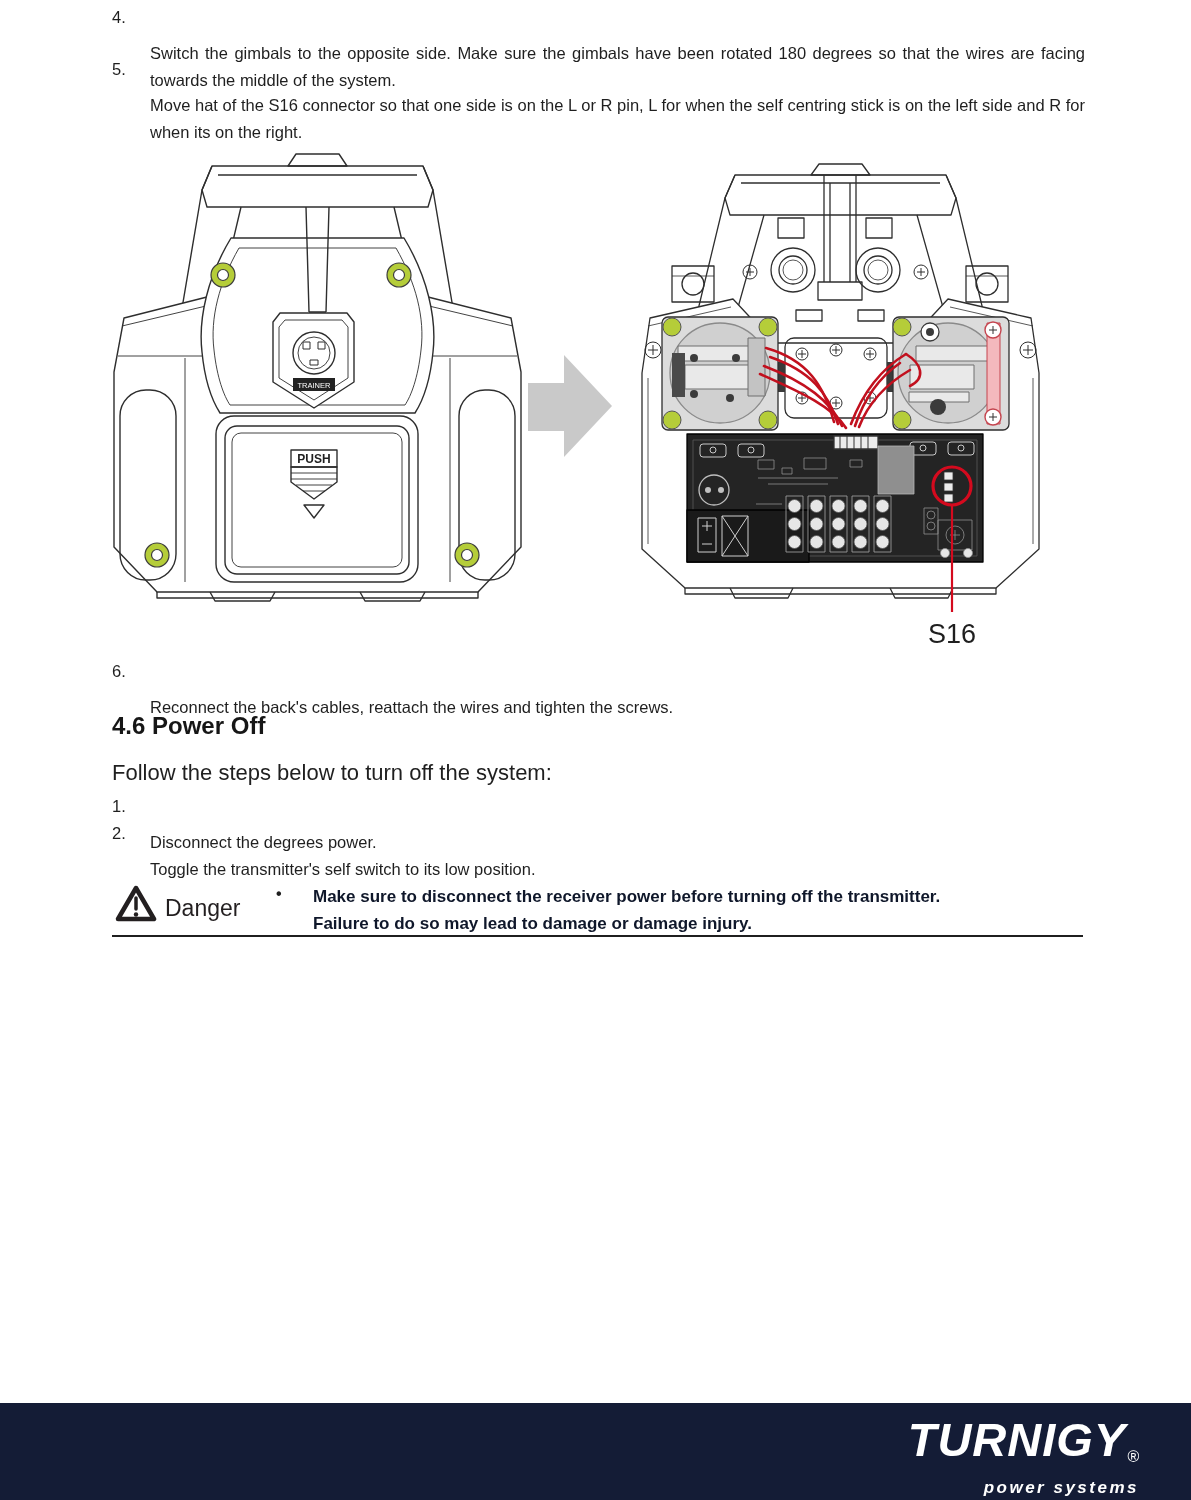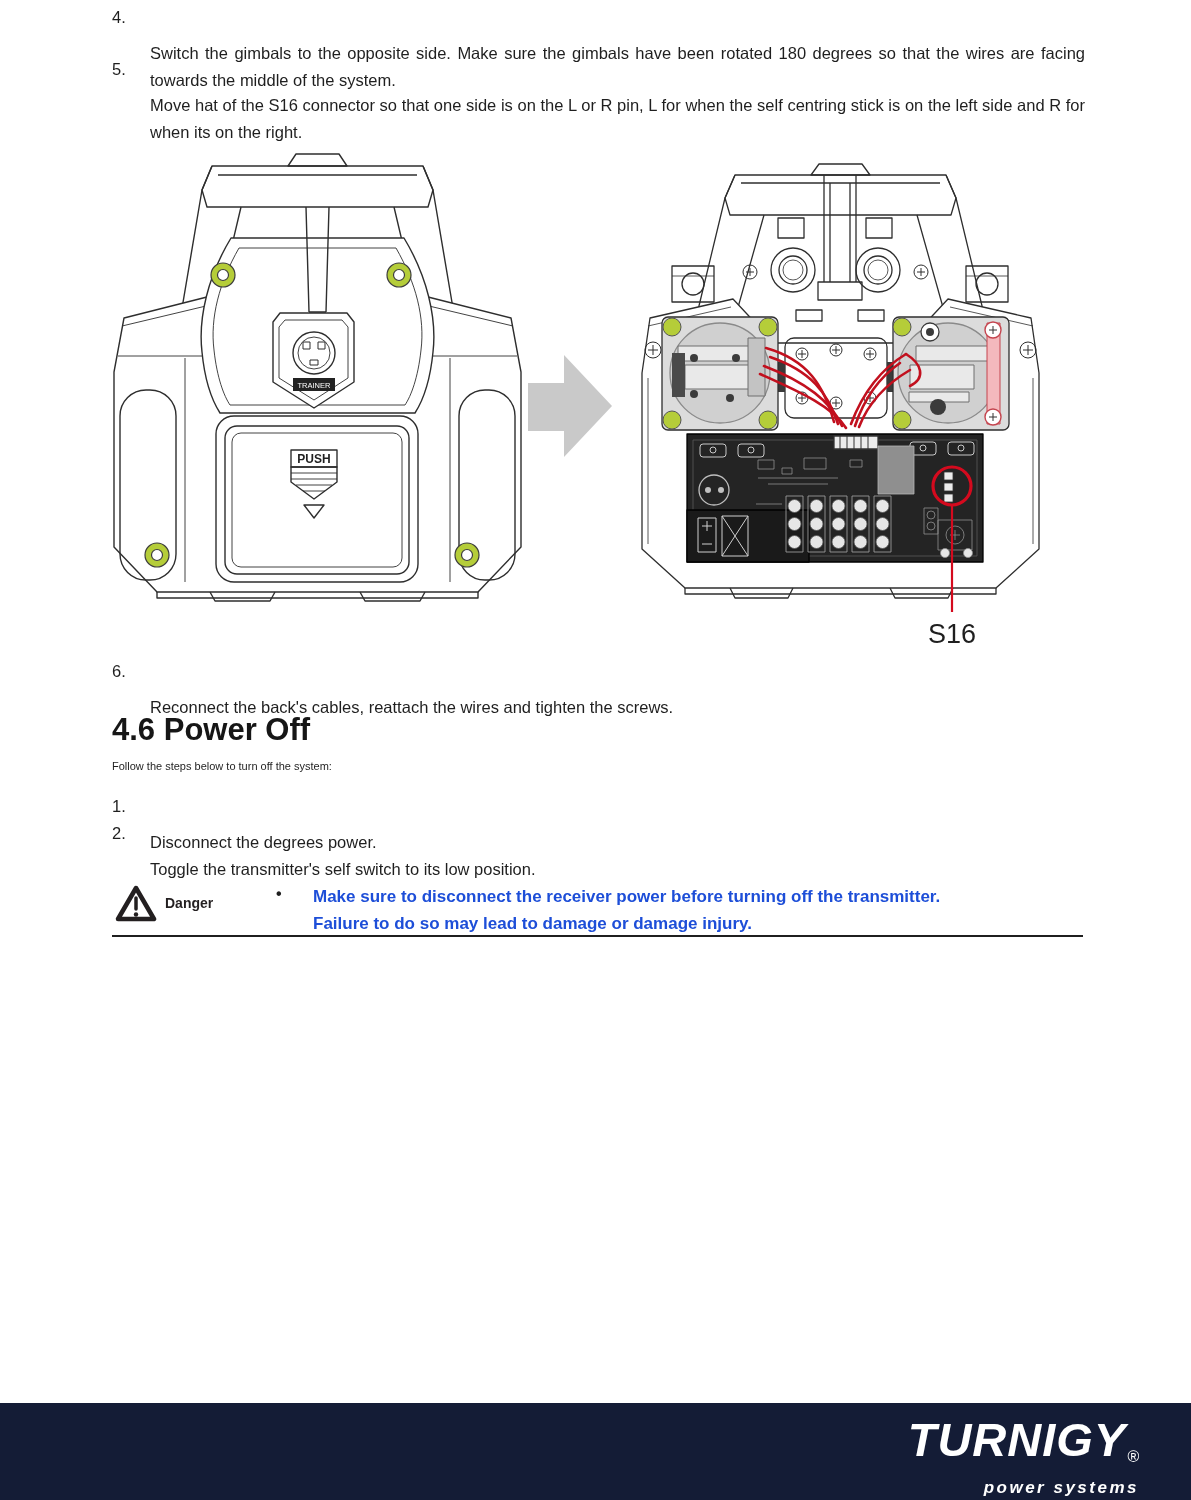--- a/index.html
+++ b/index.html
@@ -10,31 +10,31 @@
   }
   .num-item{position:absolute;left:112px;width:973px;display:flex;font-size:16.5px;line-height:26.5px;}
   .num-item .num{flex:0 0 38px;}
   .num-item .txt{flex:1;margin-top:36px;}
   .justify .txt{text-align:justify;}
   #step4{top:4px;}
   #step5{top:56px;}
   #step6{top:658px;}
   #pstep1{top:793px;}
   #pstep2{top:820px;}
-  #section-heading{position:absolute;left:112px;top:712px;margin:0;font-size:31px;font-weight:bold;color:#161616;}
-  #intro{position:absolute;left:112px;top:760px;font-size:11px;}
+  #section-heading{position:absolute;left:112px;top:712px;margin:0;font-size:24px;font-weight:bold;color:#161616;}
+  #intro{position:absolute;left:112px;top:760px;font-size:22px;}
   
   .fig-left{position:absolute;left:110px;top:150px;width:415px;height:455px;}
   .fig-right{position:absolute;left:638px;top:160px;width:405px;height:492px;}
   .fig-arrow{position:absolute;left:528px;top:353px;width:84px;height:106px;}
   
   .danger-icon{position:absolute;left:115px;top:884px;width:42px;height:40px;}
-  .danger-label{position:absolute;left:165px;top:895px;font-size:14px;font-weight:bold;color:#231f20;}
+  .danger-label{position:absolute;left:165px;top:895px;font-size:23px;font-weight:normal;color:#231f20;}
   .danger-bullet{position:absolute;left:276px;top:885px;font-size:16px;font-weight:bold;}
-  .danger-text{position:absolute;left:313px;top:883px;width:775px;font-size:17px;font-weight:bold;line-height:27px;color:#1d4ed8;}
+  .danger-text{position:absolute;left:313px;top:883px;width:775px;font-size:17px;font-weight:bold;line-height:27px;color:#0f172a;}
   .rule{position:absolute;left:112px;top:935px;width:971px;height:2px;background:#1f1f1f;}
   
   .footer{position:absolute;left:0;top:1403px;width:1191px;height:97px;background:#141c36;}
   .logo{position:absolute;right:52px;top:13px;text-align:right;color:#ffffff;font-style:italic;}
   .brand-row{line-height:1;white-space:nowrap;}
   .brand{font-size:47px;font-weight:bold;letter-spacing:1px;}
   .reg{font-size:16px;display:inline-block;transform:translateY(6px);margin-left:1px;}
   .tagline{font-size:17px;font-weight:bold;letter-spacing:2.5px;margin-top:15px;}
   svg text{font-family:"Liberation Sans", sans-serif;}
 </style>

